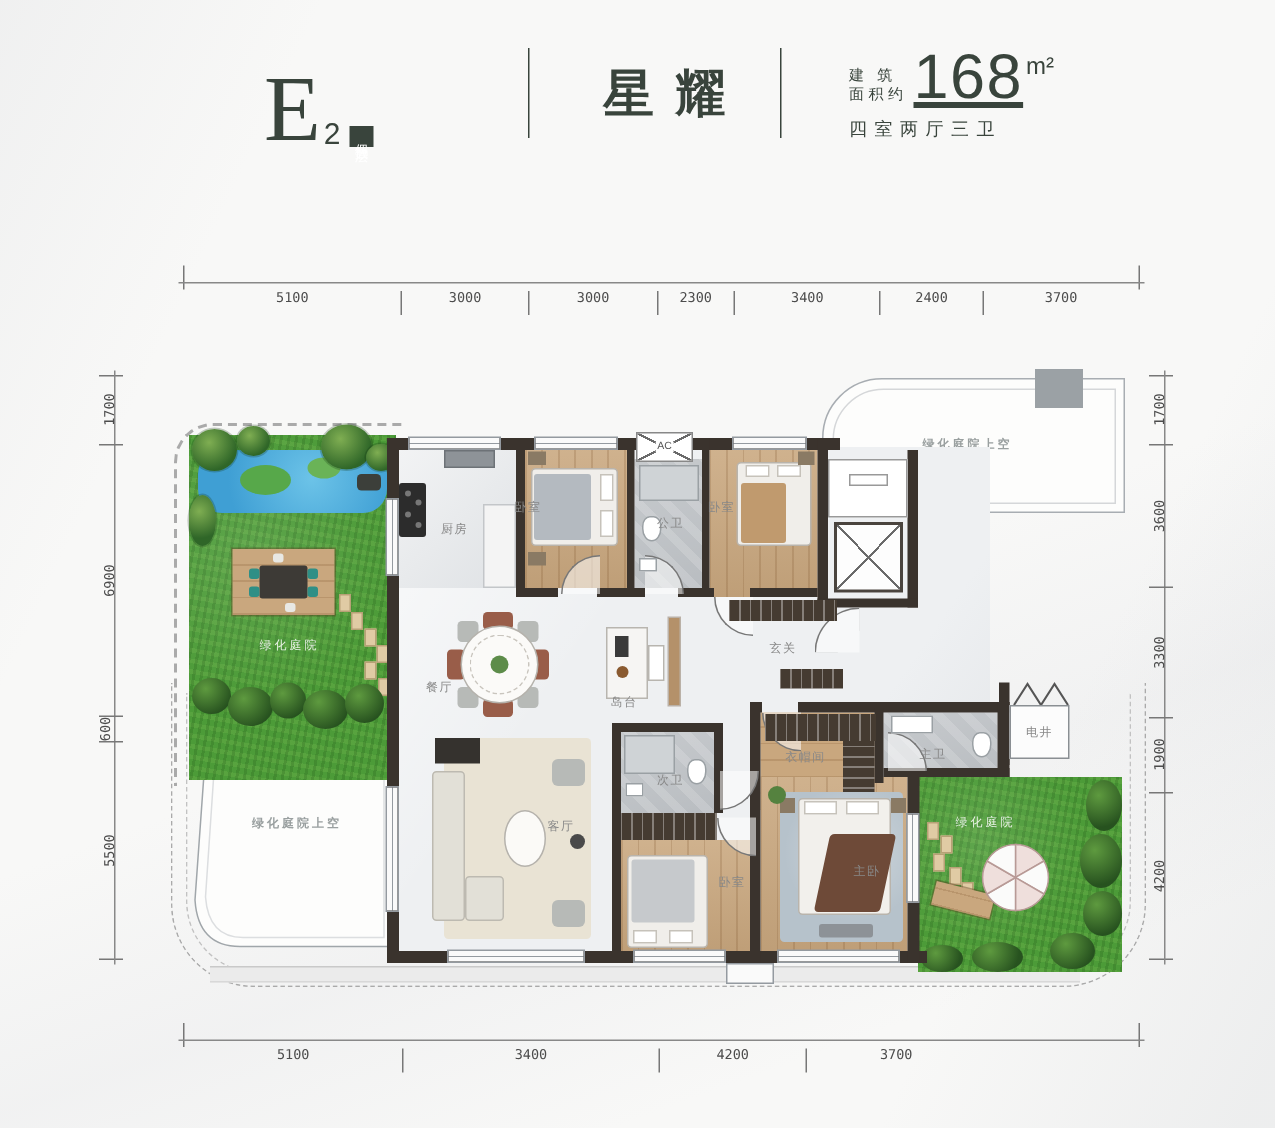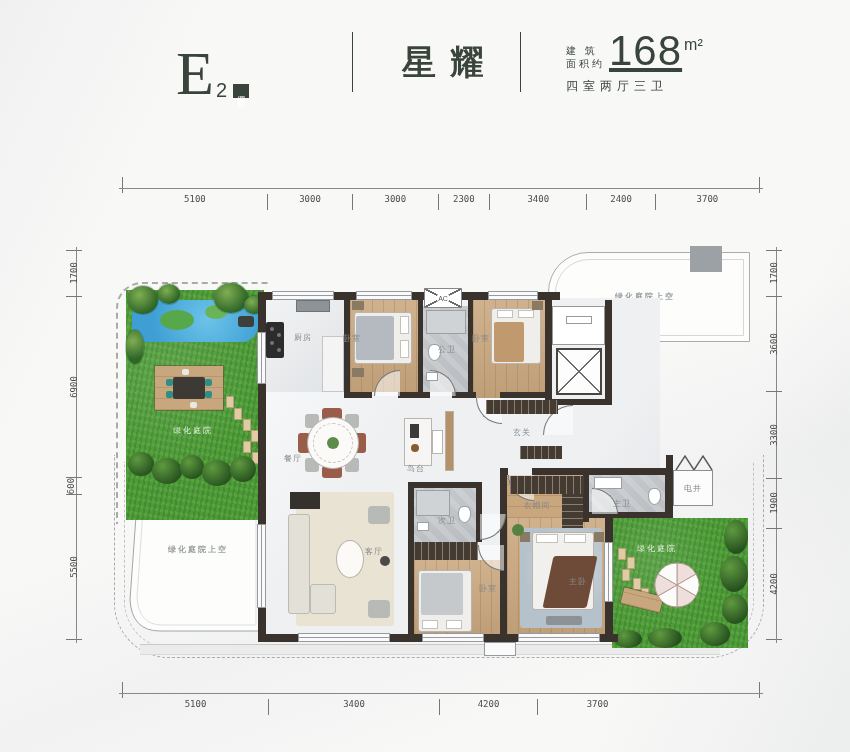--- a/index.html
+++ b/index.html
@@ -330,21 +330,21 @@
   </svg>
   <div class="abs rlabel" style="left:693px;top:488px;">电井</div>
 
   <div class="abs" style="left:296px;top:300px;width:34px;height:12px;background:#8e9398;border:1px solid #6d7277;box-sizing:border-box;"></div>
   <div class="abs" style="left:266px;top:322px;width:18px;height:36px;background:#2c2c2c;border-radius:2px;"></div>
   <div class="abs" style="left:270px;top:327px;width:4px;height:4px;background:#777;border-radius:50%;"></div>
   <div class="abs" style="left:277px;top:333px;width:4px;height:4px;background:#777;border-radius:50%;"></div>
   <div class="abs" style="left:270px;top:341px;width:4px;height:4px;background:#777;border-radius:50%;"></div>
   <div class="abs" style="left:277px;top:348px;width:4px;height:4px;background:#777;border-radius:50%;"></div>
   <div class="abs" style="left:322px;top:336px;width:22px;height:56px;background:#f4f4f4;border:1px solid #c3c6c9;box-sizing:border-box;"></div>
-  <div class="abs rlabel" style="left:303px;top:337px;">厨房</div>
+  <div class="abs rlabel" style="left:303px;top:353px;">厨房</div>
 
   <div class="abs" style="left:354px;top:312px;width:58px;height:52px;background:#f0eeea;border:1px solid #b9b4ac;border-radius:3px;box-sizing:border-box;"></div>
   <div class="abs" style="left:400px;top:316px;width:9px;height:18px;background:#fff;border:1px solid #c6c2ba;box-sizing:border-box;"></div>
   <div class="abs" style="left:400px;top:340px;width:9px;height:18px;background:#fff;border:1px solid #c6c2ba;box-sizing:border-box;"></div>
   <div class="abs" style="left:356px;top:316px;width:38px;height:44px;background:#b4bac0;border-radius:2px;"></div>
   <div class="abs" style="left:352px;top:301px;width:12px;height:9px;background:#8a7a64;"></div>
   <div class="abs" style="left:352px;top:368px;width:12px;height:9px;background:#8a7a64;"></div>
   <div class="abs rlabel" style="left:352px;top:338px;">卧室</div>
 
   <div class="abs" style="left:426px;top:310px;width:40px;height:24px;background:#cfd3d6;border:1px solid #9aa0a4;box-sizing:border-box;"></div>

